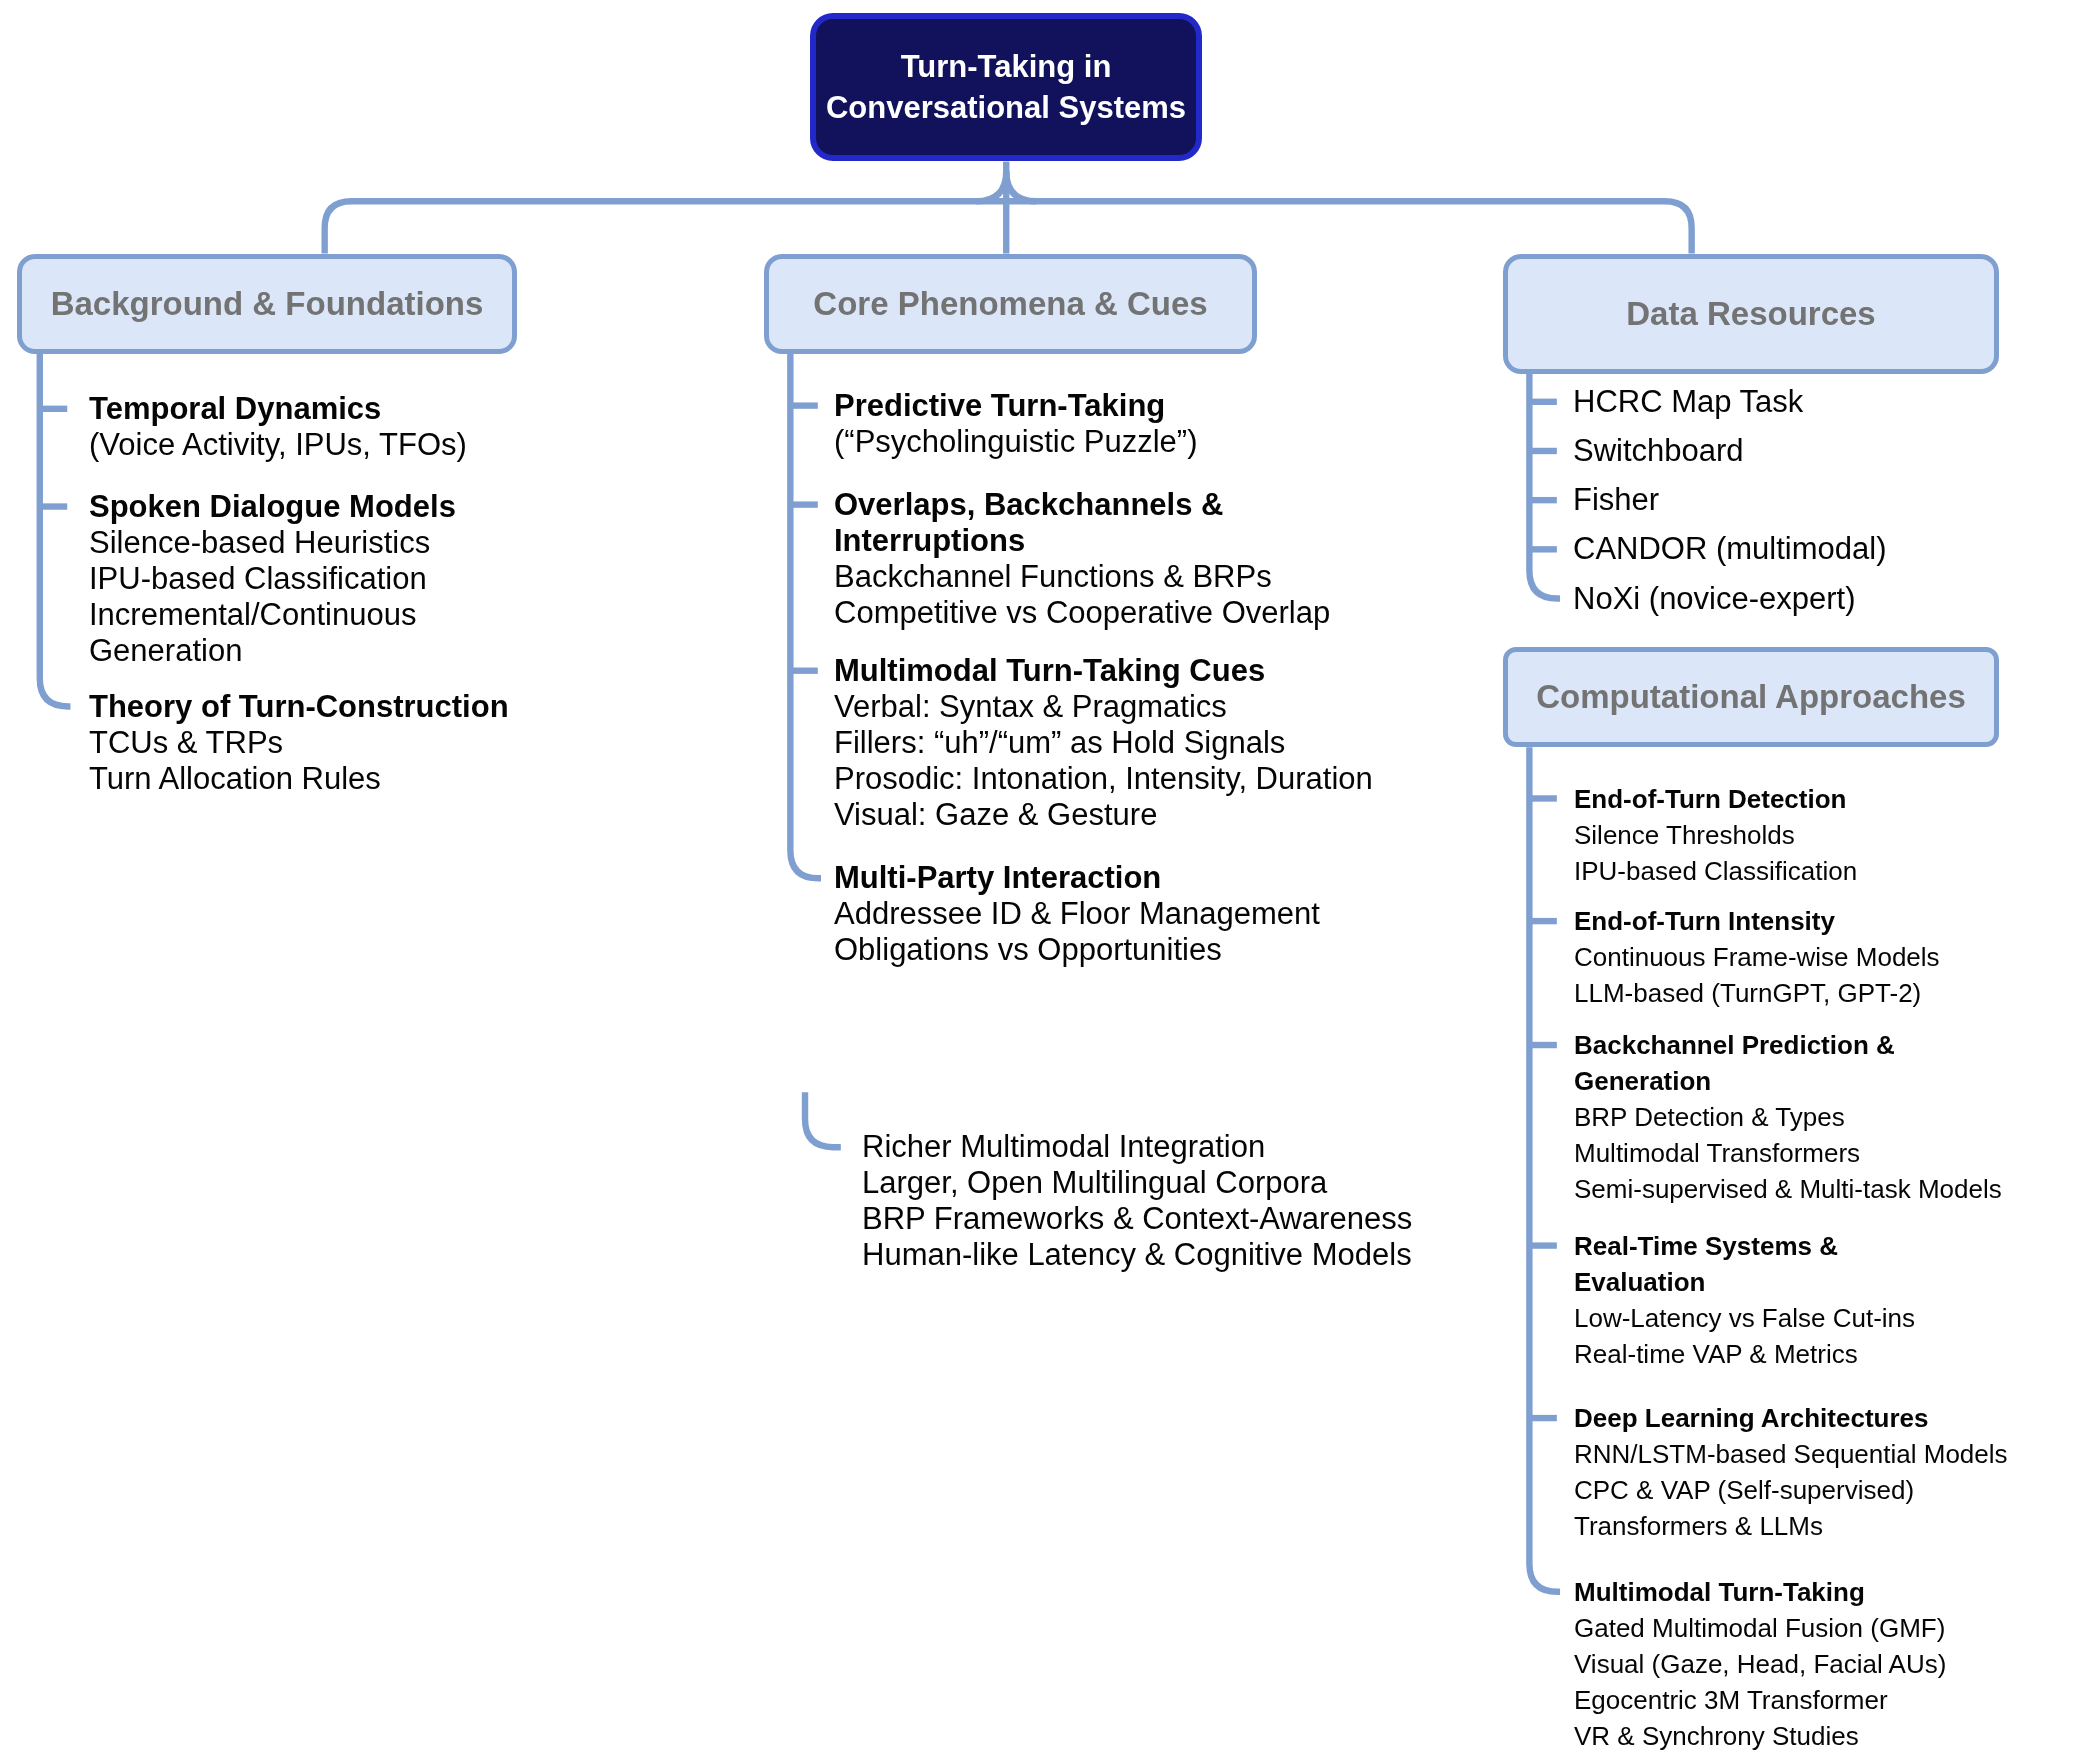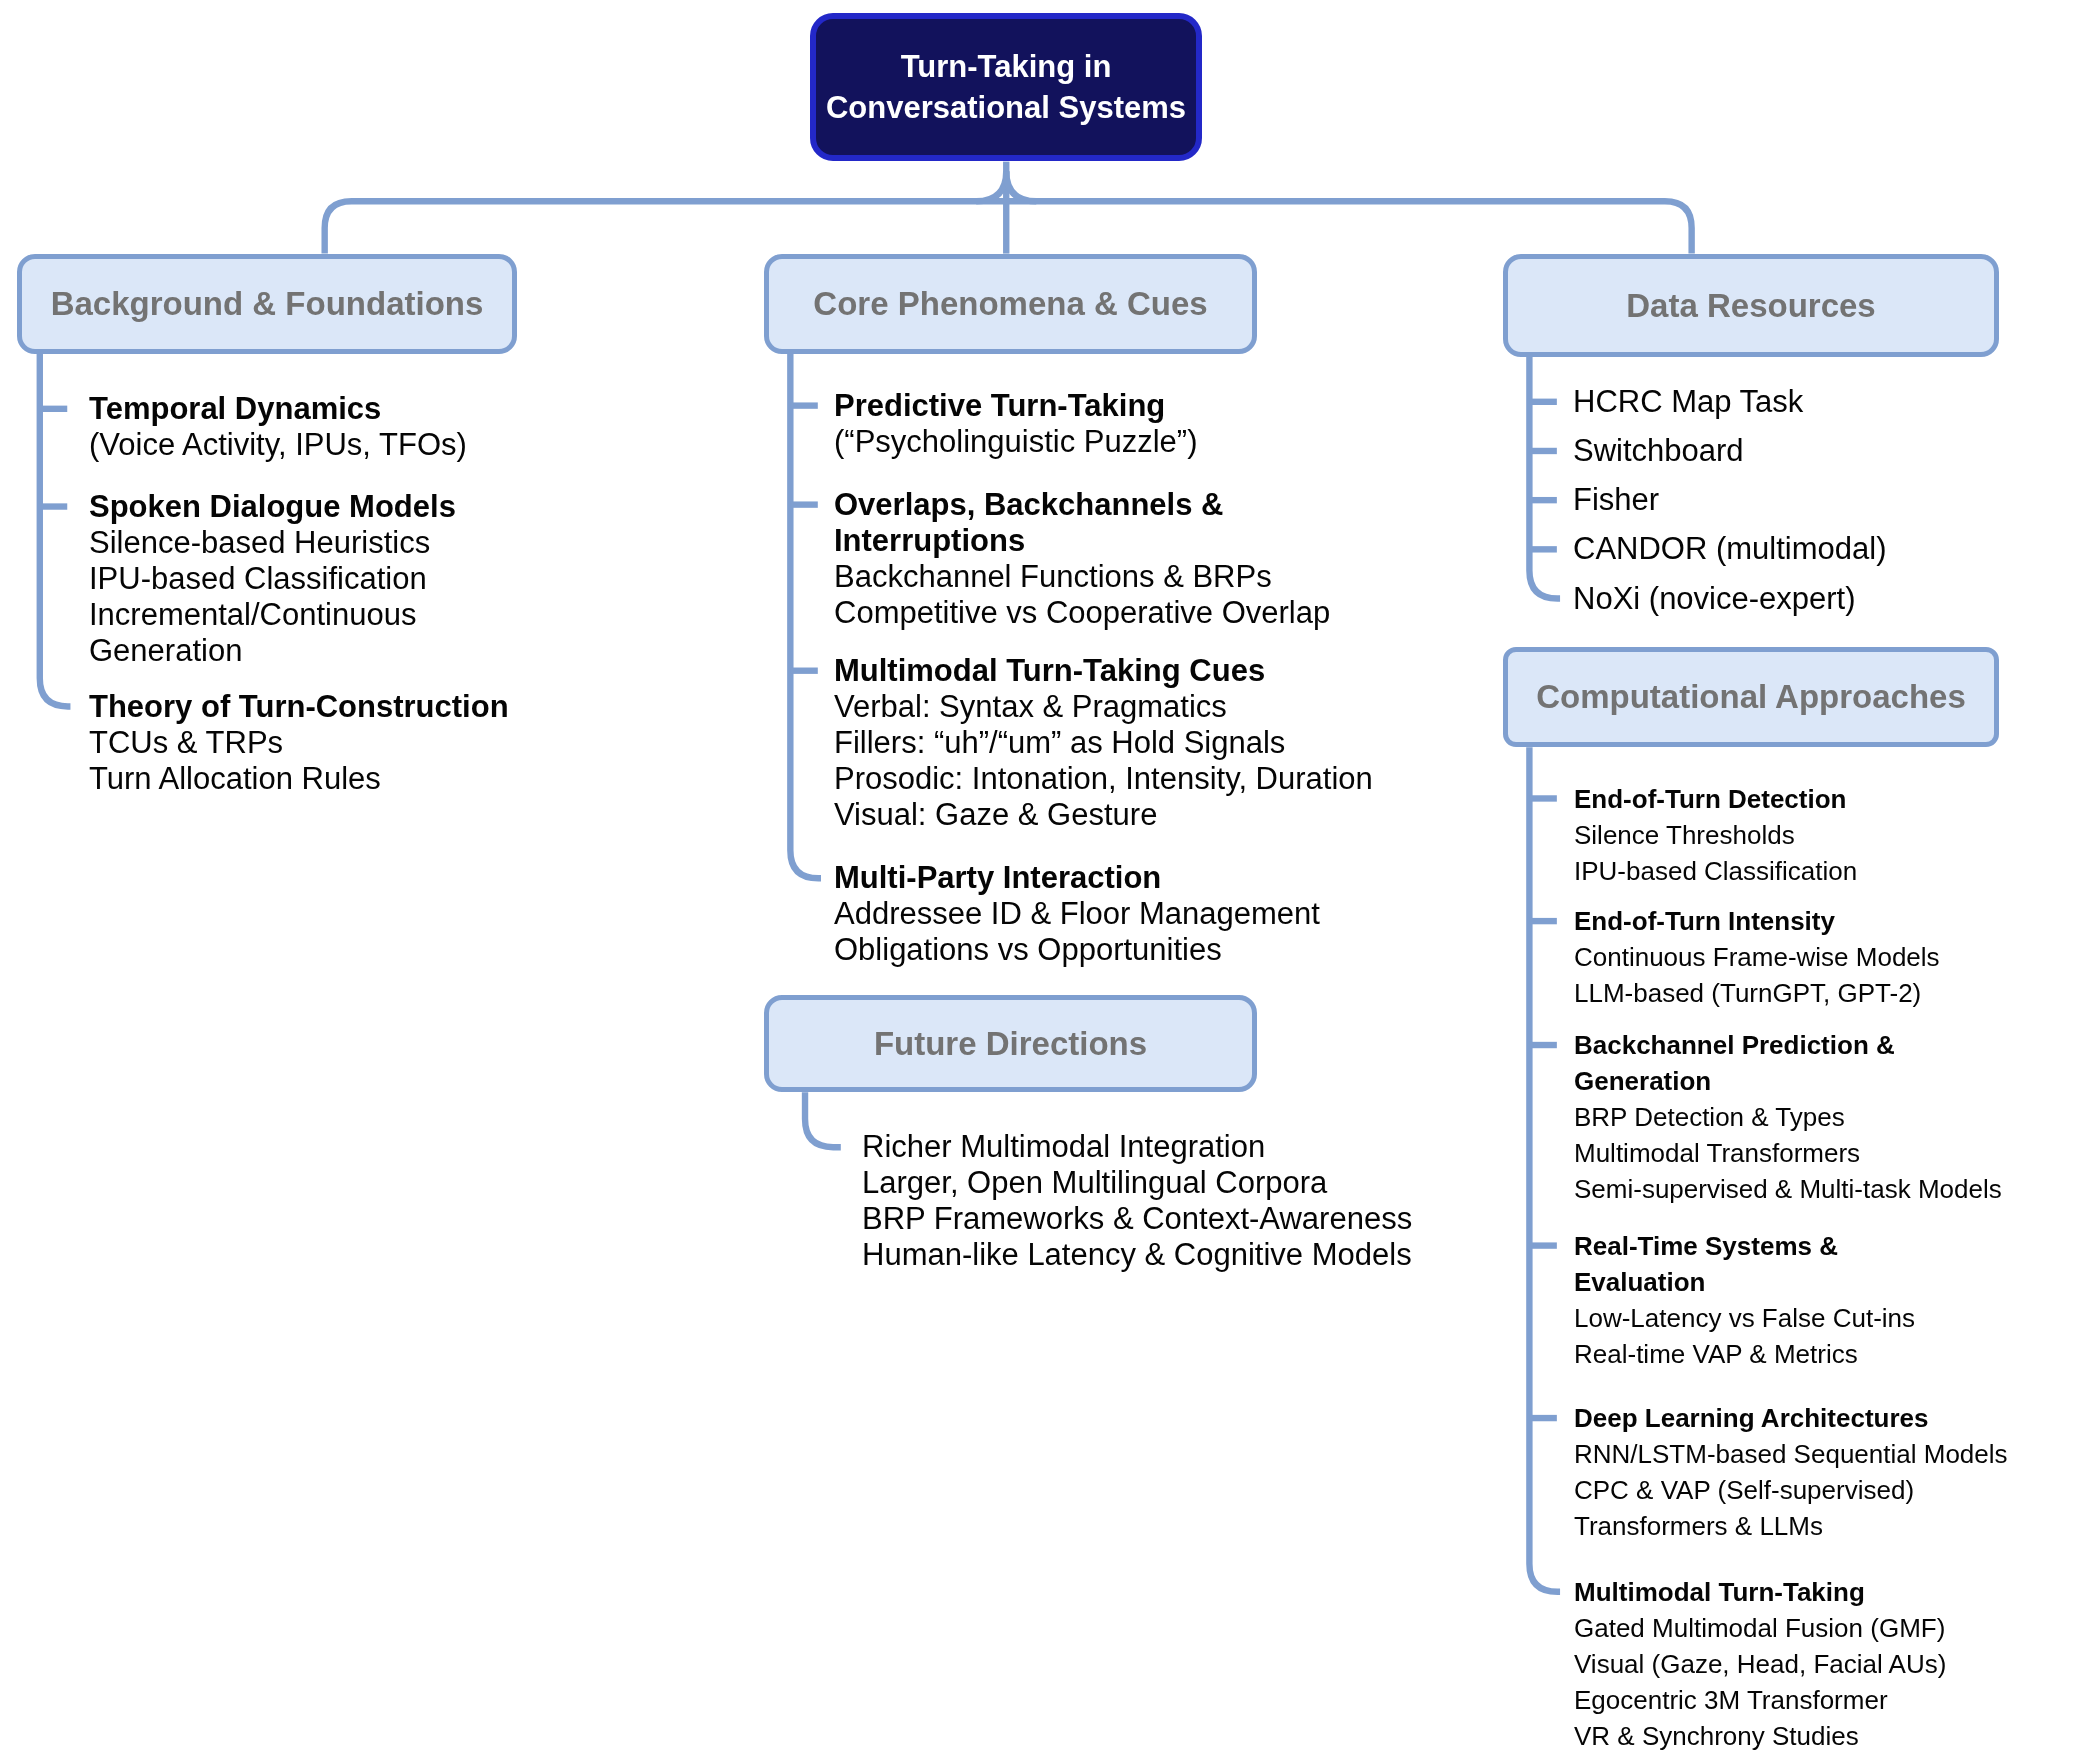--- a/index.html
+++ b/index.html
@@ -25,21 +25,21 @@
   .section-box{
     position:absolute;
     background:#dbe7f8;border:5.7px solid #7f9fd0;border-radius:18px;
     box-sizing:border-box;
     display:flex;align-items:center;justify-content:center;
     font-size:33px;font-weight:700;color:#737373;text-align:center;
     z-index:2;
   }
   #box-background{left:17px;top:254px;width:500px;height:100px;}
   #box-core{left:764px;top:254px;width:493px;height:100px;}
-  #box-data{left:1503px;top:254px;width:496px;height:103px;}
+  #box-data{left:1503px;top:254px;width:496px;height:120px;}
   #box-comp{left:1503px;top:647px;width:496px;height:100px;border-radius:13px;}
   #box-future{left:764px;top:995px;width:493px;height:97px;}
   
   .branch-item{position:absolute;z-index:2;white-space:nowrap;}
   .fs-big{font-size:31px;line-height:36px;}
   .fs-data{font-size:31px;line-height:36px;}
   .fs-comp{font-size:26px;line-height:36px;}
   .h{font-weight:700;}
 </style>
 </head>
@@ -91,23 +91,20 @@
   </div>
   <div id="box-core" class="section-box">
     <span>Core Phenomena &amp; Cues</span>
   </div>
   <div id="box-data" class="section-box">
     <span>Data Resources</span>
   </div>
   <div id="box-comp" class="section-box">
     <span>Computational Approaches</span>
   </div>
-  <div id="box-future" class="section-box">
-    <span>Future Directions</span>
-  </div>
 
   <div>
     <div class="branch-item fs-big" style="left:89px;top:391px">
       <div class="h">Temporal Dynamics</div>
       <div>(Voice Activity, IPUs, TFOs)</div>
     </div>
     <div class="branch-item fs-big" style="left:89px;top:489px">
       <div class="h">Spoken Dialogue Models</div>
       <div>Silence-based Heuristics</div>
       <div>IPU-based Classification</div>

